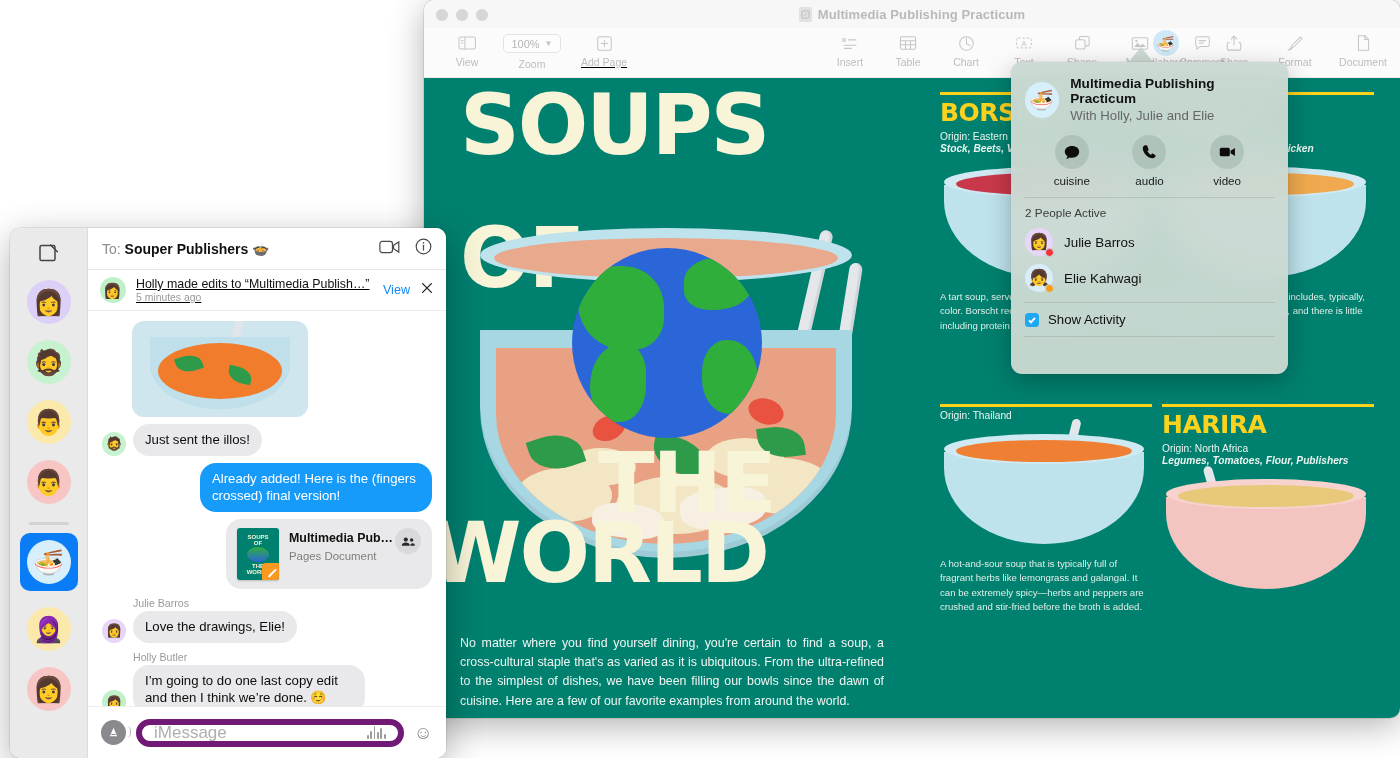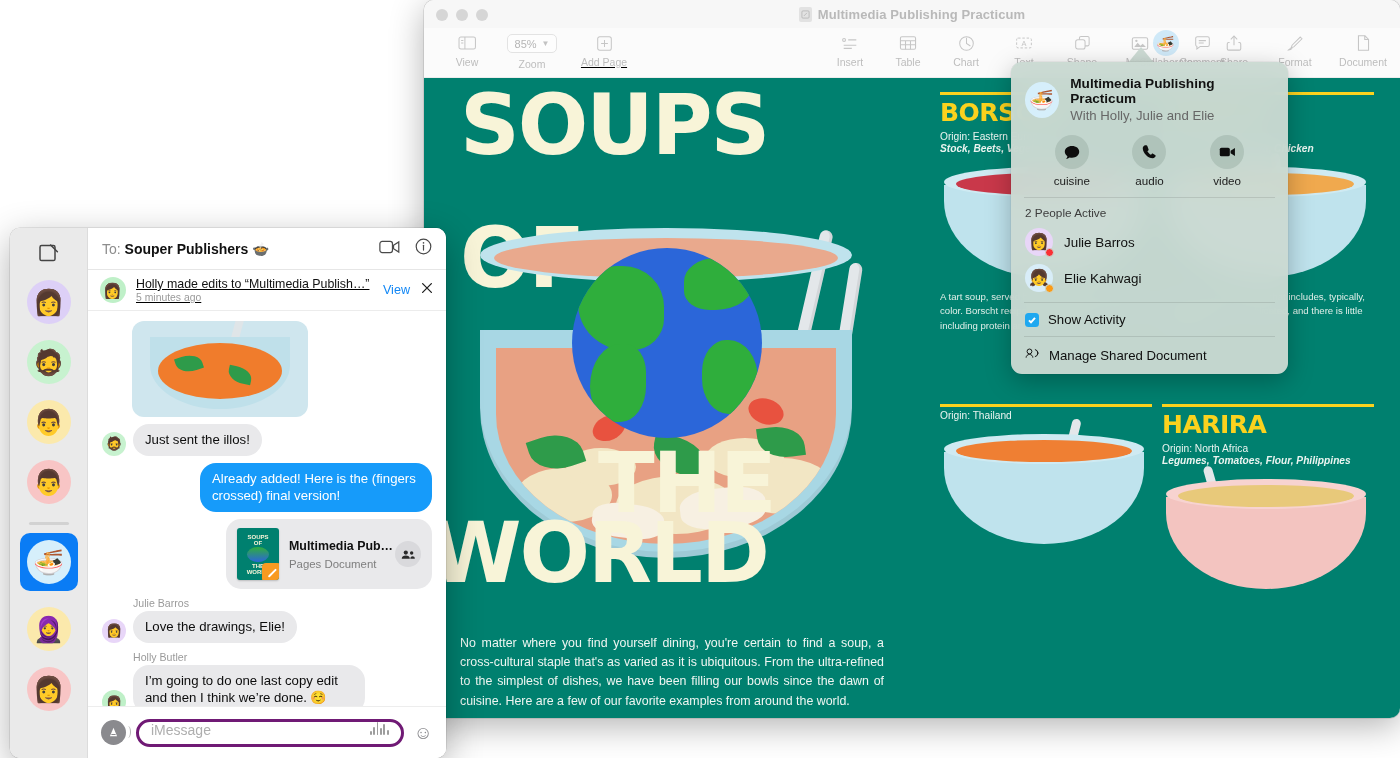--- a/index.html
+++ b/index.html
@@ -290,21 +290,21 @@
     display:flex;align-items:center;justify-content:center;font-size:13px;line-height:1; flex:0 0 24px;
   }
   .bubble{
     max-width:232px; padding:7px 12px; border-radius:16px; font-size:13.2px; line-height:1.34;
   }
   .bub-in{ background:#e9e9eb; color:#0c0c0c; }
   .bub-out{ background:#169bfa; color:#fff; }
   .sender-lbl{ font-size:10.6px; color:#9a9a9a; margin:8px 0 2px 31px; }
   .doc-card{
     margin:7px 0 0 auto; width:206px; background:#e9e9eb; border-radius:15px;
-    display:flex; align-items:center; gap:10px; padding:9px 11px;
+    display:flex; align-items:flex-start; gap:10px; padding:9px 11px;
   }
   .doc-thumb{
     width:42px;height:52px;border-radius:3px;background:#00806f;position:relative;
     display:flex;flex-direction:column;align-items:center;justify-content:center;
     box-shadow:0 1px 2px rgba(0,0,0,.2); overflow:hidden;
   }
   .dt-line{ color:#f8f4d8; font-size:6px; font-weight:bold; line-height:1; }
   .dt-globe{
     width:22px;height:15px;border-radius:50%;
     background:linear-gradient(#2fae3c,#2b66d9); margin:1px 0;
@@ -333,22 +333,22 @@
   .apps-btn{
     width:25px;height:25px;border-radius:50%;background:#8a8a8e;
     display:flex;align-items:center;justify-content:center; position:relative;
   }
   .apps-btn svg{ fill:#fff; }
   .apps-btn::after{
     content:""; position:absolute; right:-5px; top:6px; width:5px;height:12px;
     border-right:1.6px solid #b3b3b3; border-radius:0 50% 50% 0 / 0 50% 50% 0;
   }
   .imsg-field{
-    flex:1; height:28px; border-radius:15px; border:3px solid #701a75;
-    display:flex; padding:0 12px; font-size:14px; color:#aeaeae;
+    flex:1; height:28px; border-radius:15px; border:6px solid #701a75;
+    display:flex; align-items:center; padding:0 12px; font-size:17px; color:#aeaeae;
   }
   .audio-ico{ margin-left:auto; display:flex; align-items:flex-end; gap:1.6px; height:13px; }
   .audio-ico i{ width:1.8px; background:#9d9d9d; border-radius:1px; display:block; }
   .emoji-btn{ font-size:19px; line-height:1; color:#8a8a8e; }
 </style>
 </head>
 <body>
 
 <div class="stage">
 
@@ -379,21 +379,21 @@
             <svg viewBox="0 0 22 18" width="19" height="16">
                 <rect x="1.2" y="2" width="19" height="14" rx="2.2"></rect>
                 <path d="M8 2 V16"></path>
                 <path d="M3.6 6 h2.6 M3.6 9 h2.6"></path>
               </svg>
           </span>
           <span class="tb-lbl">View</span>
         </div>
         <div class="tb-item" style="width:72px;">
           <span class="zoom-pill">
-            <span>85%</span>
+            <span>100%</span>
             <span class="chev">▼</span>
           </span>
           <span class="tb-lbl" style="margin-top:3px;">Zoom</span>
         </div>
         <div class="tb-item" style="width:72px;text-decoration:underline;">
           <span class="tb-ico">
             <svg viewBox="0 0 20 20" width="17" height="17">
                 <rect x="2" y="2" width="16" height="16" rx="2.4"></rect>
                 <path d="M10 6 V14 M6 10 H14"></path>
               </svg>
@@ -581,27 +581,28 @@
 
         <div class="soup-cell sc-r2c1">
           <div class="soup-rule"></div>
           <div class="soup-origin">Origin: Thailand</div>
           <div class="soup-bowl">
             <div class="sb-sp" style="left:120px;top:-16px;height:74px;transform:rotate(14deg);"></div>
             <div class="sb-base" style="background:#bfe3ed;"></div>
             <div class="sb-rim" style="background:#cfeaf2;"></div>
             <div class="sb-liq" style="background:#ef7f33;"></div>
           </div>
+          <div class="soup-desc">A hot-and-sour soup that is typically full of fragrant herbs like lemongrass and galangal. It can be extremely spicy—herbs and peppers are crushed and stir-fried before the broth is added.</div>
         </div>
 
         <div class="soup-cell sc-r2c2">
           <div class="soup-rule"></div>
           <div class="soup-name">HARIRA</div>
           <div class="soup-origin">Origin: North Africa</div>
-          <div class="soup-ing">Legumes, Tomatoes, Flour, Philippines</div>
+          <div class="soup-ing">Legumes, Tomatoes, Flour, Publishers</div>
           <div class="soup-bowl">
             <div class="sb-sp" style="left:46px;top:-14px;height:70px;transform:rotate(-16deg);"></div>
             <div class="sb-base" style="background:#f3c4c0;"></div>
             <div class="sb-rim" style="background:#f7d3d0;"></div>
             <div class="sb-liq" style="background:#e8c97a;"></div>
           </div>
         </div>
 
       </div>
     </div>
@@ -669,31 +670,20 @@
     <div class="pop-check-row">
       <span class="checkbox">
         <svg viewBox="0 0 12 12" width="10" height="10">
             <path d="M2.4 6.4 L4.8 8.8 L9.6 3.4"></path>
           </svg>
       </span>
       <span class="pop-check-lbl">Show Activity</span>
     </div>
 
     <div class="pop-div"></div>
-    <div class="pop-manage">
-      <span>
-        <svg viewBox="0 0 20 16" width="16" height="13" fill="none" stroke="#111" stroke-width="1.2">
-          <circle cx="5.6" cy="5.4" r="3"></circle>
-            <path d="M1.4 13.2 c0-2.4 1.9-4 4.2-4 s4.2 1.6 4.2 4"></path>
-          <path d="M12.4 3 a4.6 4.6 0 0 1 0 9"></path>
-            <path d="M15 5.4 a2.4 2.4 0 0 1 0 4.2"></path>
-        </svg>
-      </span>
-      <span class="pop-manage-lbl">Manage Shared Document</span>
-    </div>
   </div>
 
   <div class="msg-window">
 
     <div class="msg-sidebar">
       <span class="compose-ico">
         <svg viewBox="0 0 22 22">
             <rect x="2" y="3.6" width="15" height="15" rx="1.6"></rect>
             <path d="M12.6 3 L19.4 9.8" stroke-linecap="round"></path>
           </svg>

